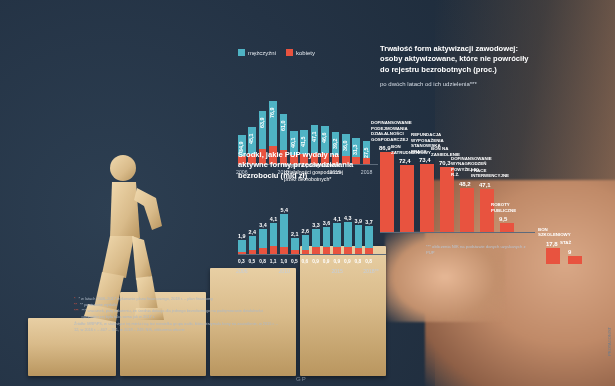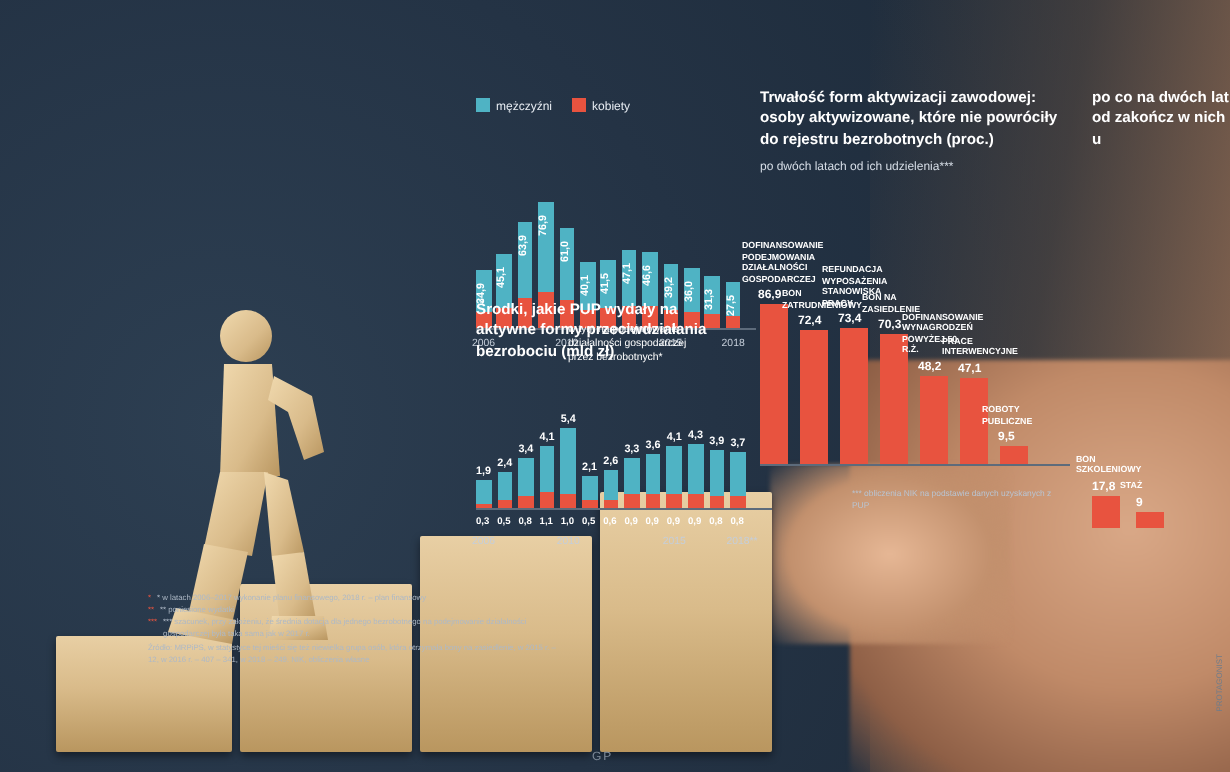--- a/index.html
+++ b/index.html
@@ -286,21 +286,20 @@
         <div class="labC" style="left: 91px; bottom: 63.332px;">PRACE INTERWENCYJNE</div>
         <div class="colC" style="left: 120px; width: 14px; height: 8.74px;"></div>
         <div class="valC" style="left: 119px; bottom: 19.74px;">9,5</div>
         <div class="labC" style="left: 111px; bottom: 28.74px;">ROBOTY PUBLICZNE</div>
         <div class="axisC"></div>
       </div>
     <div class="footC">*** obliczenia NIK na podstawie danych uzyskanych z PUP</div>
   </div>
 
   <div class="panel" id="panelD">
-    <div class="ptitle" style="width:70px">po co na dwóch lat od zakończ w nich u</div>
     <div id="barsD" style="position:absolute;left:0;top:110px;width:76px;height:110px;">
         <div class="colD" style="left: 0px; width: 14px; height: 16.376px;"></div>
         <div class="valD" style="left: 0px; bottom: 17.376px;">17,8</div>
         <div class="labD" style="left: -8px; bottom: 26.376px;">BON SZKOLENIOWY</div>
         <div class="colD" style="left: 22px; width: 14px; height: 8.28px;"></div>
         <div class="valD" style="left: 22px; bottom: 9.28px;">9</div>
         <div class="labD" style="left: 14px; bottom: 18.28px;">STAŻ</div>
       </div>
   </div>
 

